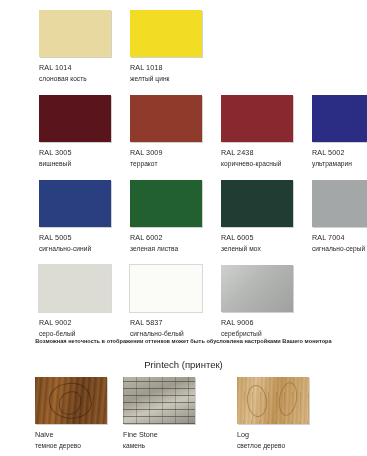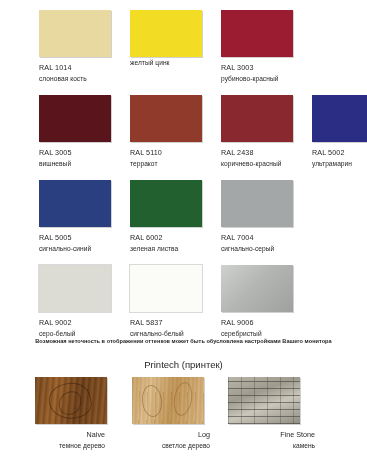--- a/index.html
+++ b/index.html
@@ -77,21 +77,20 @@
     font-size: 9.5px;
     line-height: 13px;
     color: #231f20;
   }
   #texture-row {
     position: absolute;
     left: 0;
     top: 377px;
     width: 367px;
     display: flex;
-    text-align: right;
   }
   .texture-cell {
     width: 105px;
     box-sizing: border-box;
     padding-left: 35px;
   }
   .texture-cell.t2 { padding-left: 27px; }
   .texture-cell.t3 { padding-left: 18px; }
   .texture-chip {
     width: 72px;
@@ -182,38 +181,34 @@
 <div id="palette-grid">
 
   <div class="swatch-row">
     <div class="swatch-cell">
       <div class="swatch-chip" style="background: rgb(232, 217, 160);"></div>
       <div class="swatch-code">RAL 1014</div>
       <div class="swatch-name">слоновая кость</div>
     </div>
     <div class="swatch-cell">
       <div class="swatch-chip" style="background: rgb(242, 221, 36);"></div>
+      <div class="swatch-code">RAL 1018</div>
       <div class="swatch-name">желтый цинк</div>
-    </div>
-    <div class="swatch-cell">
-      <div class="swatch-chip" style="background: rgb(155, 27, 48);"></div>
-      <div class="swatch-code">RAL 3003</div>
-      <div class="swatch-name">рубиново-красный</div>
     </div>
   </div>
 
   <div class="swatch-row">
     <div class="swatch-cell">
       <div class="swatch-chip" style="background: rgb(89, 20, 28);"></div>
       <div class="swatch-code">RAL 3005</div>
       <div class="swatch-name">вишневый</div>
     </div>
     <div class="swatch-cell">
       <div class="swatch-chip" style="background: rgb(143, 58, 43);"></div>
-      <div class="swatch-code">RAL 5110</div>
+      <div class="swatch-code">RAL 3009</div>
       <div class="swatch-name">терракот</div>
     </div>
     <div class="swatch-cell">
       <div class="swatch-chip" style="background: rgb(138, 40, 48);"></div>
       <div class="swatch-code">RAL 2438</div>
       <div class="swatch-name">коричнево-красный</div>
     </div>
     <div class="swatch-cell">
       <div class="swatch-chip" style="background: rgb(43, 45, 132);"></div>
       <div class="swatch-code">RAL 5002</div>
@@ -224,20 +219,25 @@
   <div class="swatch-row">
     <div class="swatch-cell">
       <div class="swatch-chip" style="background: rgb(42, 63, 128);"></div>
       <div class="swatch-code">RAL 5005</div>
       <div class="swatch-name">сигнально-синий</div>
     </div>
     <div class="swatch-cell">
       <div class="swatch-chip" style="background: rgb(34, 97, 47);"></div>
       <div class="swatch-code">RAL 6002</div>
       <div class="swatch-name">зеленая листва</div>
+    </div>
+    <div class="swatch-cell">
+      <div class="swatch-chip" style="background: rgb(31, 61, 50);"></div>
+      <div class="swatch-code">RAL 6005</div>
+      <div class="swatch-name">зеленый мох</div>
     </div>
     <div class="swatch-cell">
       <div class="swatch-chip" style="background: rgb(164, 167, 168);"></div>
       <div class="swatch-code">RAL 7004</div>
       <div class="swatch-name">сигнально-серый</div>
     </div>
   </div>
 
   <div class="swatch-row">
     <div class="swatch-cell">
@@ -262,23 +262,23 @@
 <div id="disclaimer">Возможная неточность в отображении оттенков может быть обусловлена настройками Вашего монитора</div>
 
 <div id="printech-title">Printech (принтек)</div>
 
 <div id="texture-row">
   <div class="texture-cell t1">
     <div class="texture-chip tex-naive"></div>
     <div class="texture-code">Naive</div>
     <div class="texture-name">темное дерево</div>
   </div>
+  <div class="texture-cell t3">
+    <div class="texture-chip tex-stone"></div>
+    <div class="texture-code">Fine Stone</div>
+    <div class="texture-name">камень</div>
+  </div>
   <div class="texture-cell t2">
     <div class="texture-chip tex-log"></div>
     <div class="texture-code">Log</div>
     <div class="texture-name">светлое дерево</div>
   </div>
-  <div class="texture-cell t3">
-    <div class="texture-chip tex-stone"></div>
-    <div class="texture-code">Fine Stone</div>
-    <div class="texture-name">камень</div>
-  </div>
 </div>
 
 </body></html>

